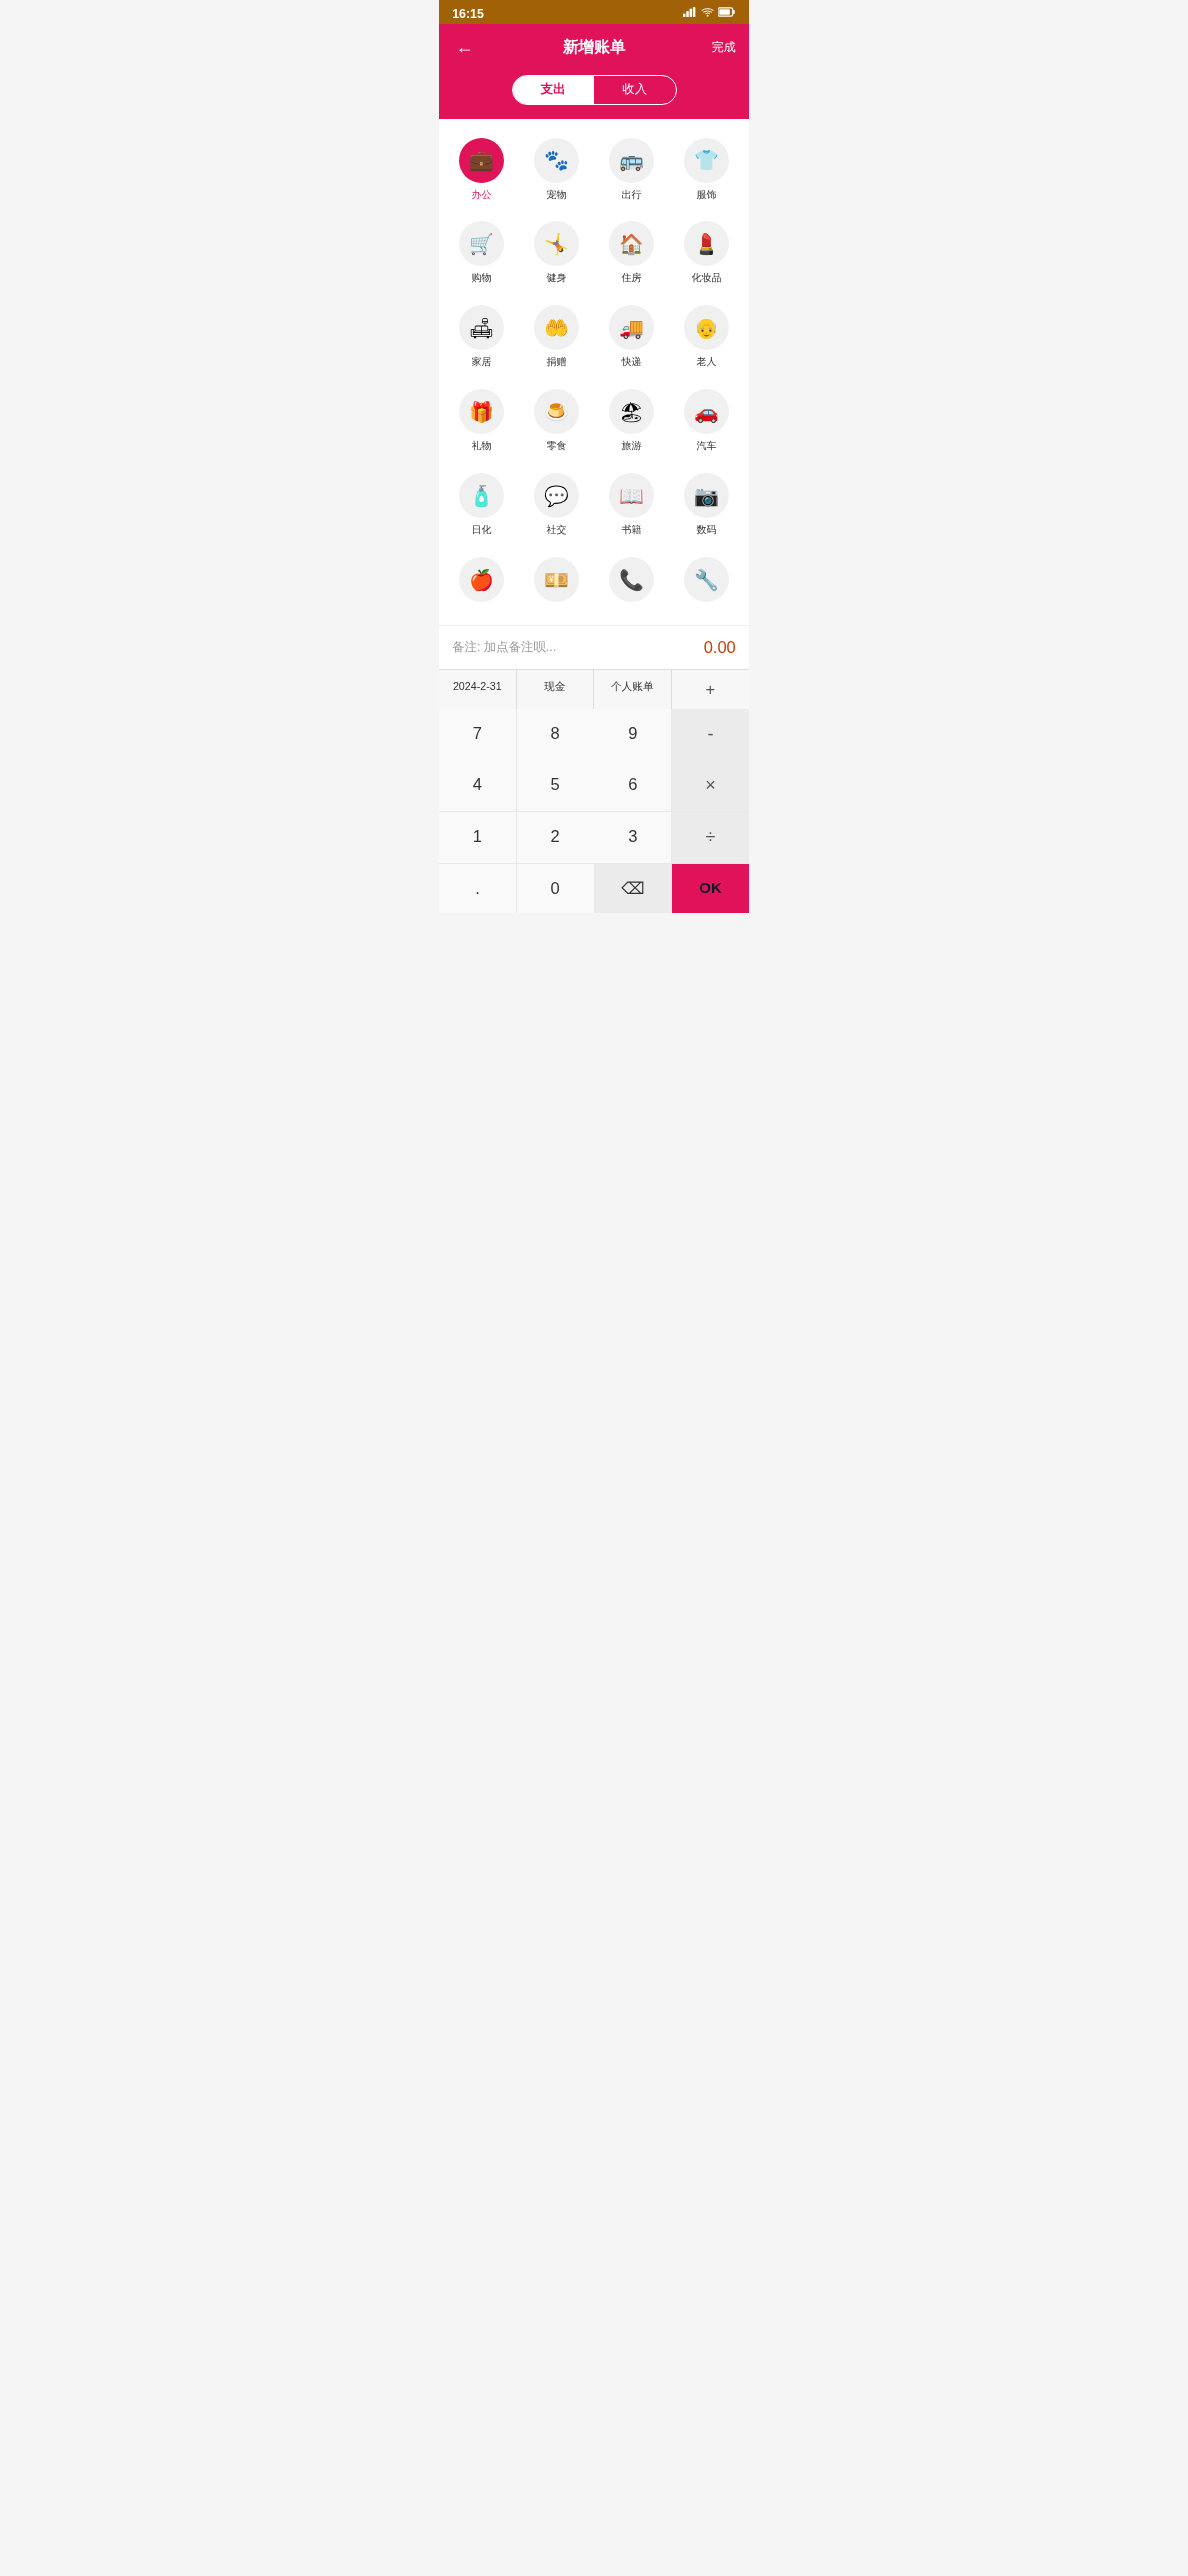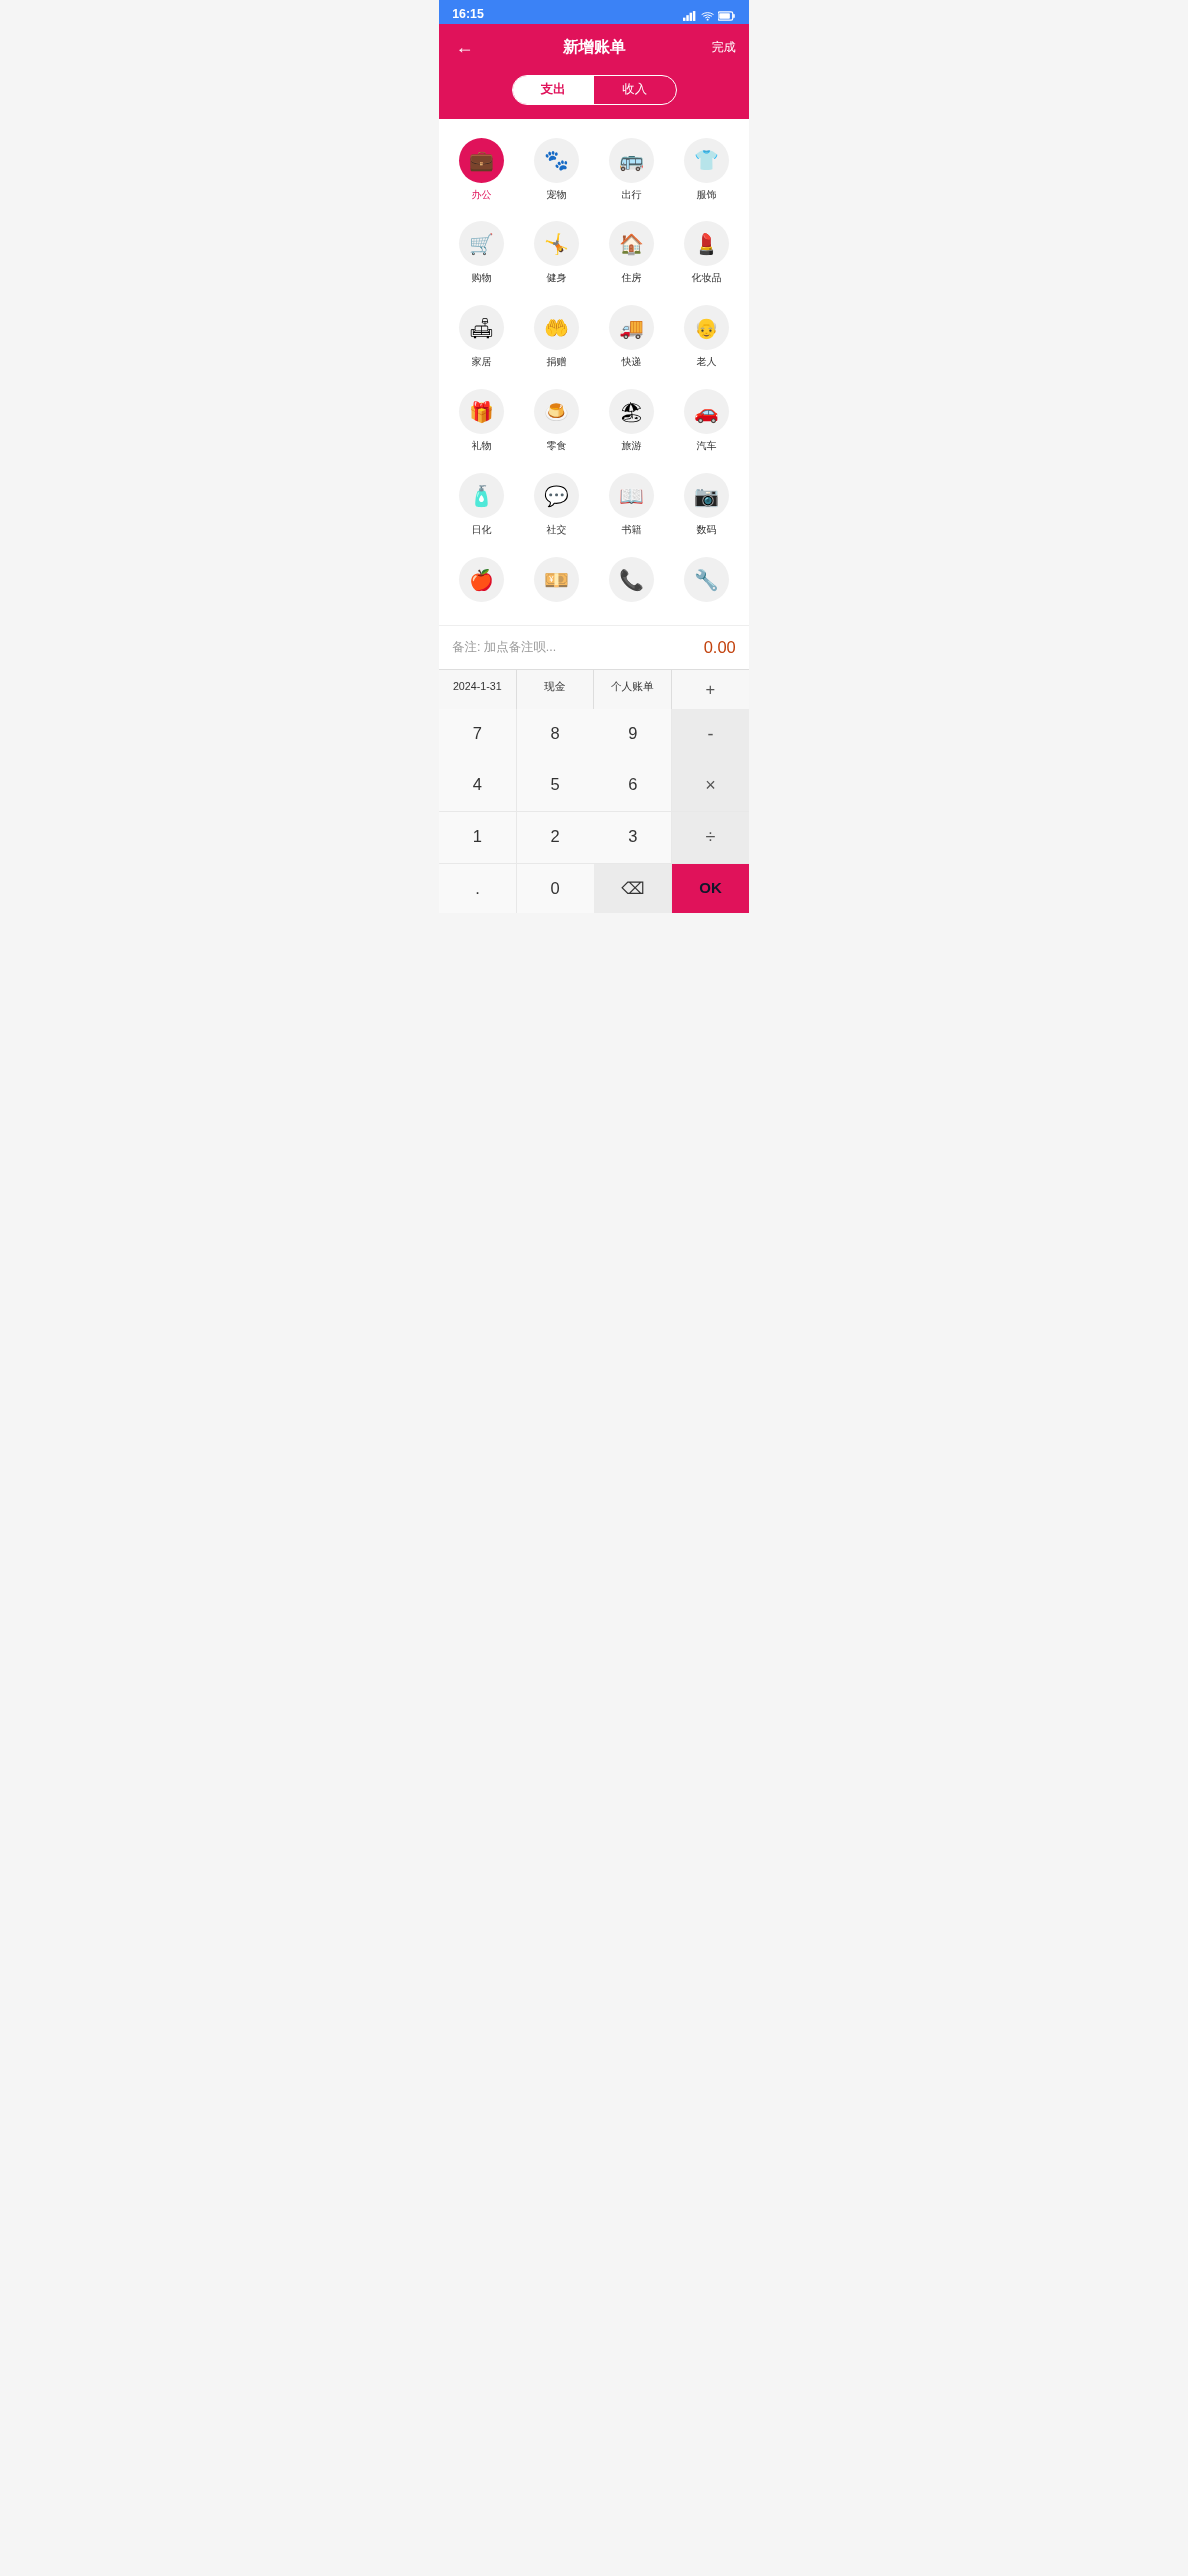--- a/index.html
+++ b/index.html
@@ -6,25 +6,25 @@
     body {
       font-family: -apple-system, "PingFang SC", "Helvetica Neue", sans-serif;
       background: #f5f5f5;
       width: 310px;
       margin: 0 auto;
       overflow-x: hidden;
     }
 
     
     .status-bar {
-      background: #3b82f6;
+      background: #a16207;
       color: white;
       display: flex;
       justify-content: space-between;
-      align-items: flex-end;
+      align-items: flex-start;
       padding: 6.6px 13.2px 3.3px;
       font-size: 10.7px;
       font-weight: 600;
     }
     .status-bar .time { font-size: 12.4px; font-weight: 700; }
     .status-icons { display: flex; gap: 4.1px; align-items: center; }
 
     
     .header {
       background: #e0125a;
@@ -334,21 +334,21 @@
       <div class="category-label"></div>
     </div>
   </div>
 
 <div class="notes-area">
   <span class="notes-placeholder">备注: 加点备注呗...</span>
   <span class="amount-display">0.00</span>
 </div>
 
 <div class="toolbar-row">
-  <div class="toolbar-item">2024-1-31</div>
+  <div class="toolbar-item">2024-2-31</div>
   <div class="toolbar-item">现金</div>
   <div class="toolbar-item">个人账单</div>
   <div class="toolbar-item">+</div>
 </div>
 
 <div class="numpad" id="numpad">
 <div class="numpad-key">7</div>
     <div class="numpad-key">8</div>
     <div class="numpad-key">9</div>
     <div class="numpad-key operator">-</div>

